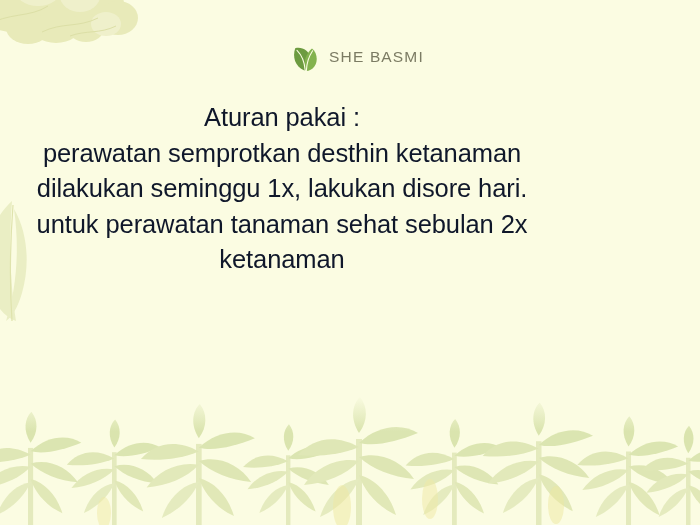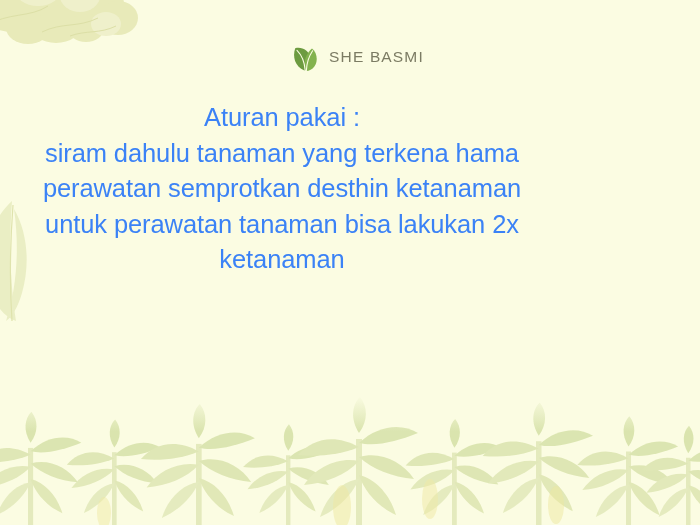--- a/index.html
+++ b/index.html
@@ -76,21 +76,21 @@
     line-height: 1;
   }
 
   
   .copy {
     position: absolute;
     top: 100px;
     left: 0;
     width: 564px;
     text-align: center;
-    color: #3b82f6;
+    color: #0f172a;
     font-size: 25.5px;
     font-weight: 400;
     line-height: 35.5px;
     letter-spacing: -0.1px;
   }
   .copy .line {
     display: block;
     white-space: nowrap;
   }
   .copy .line-title {
@@ -181,19 +181,19 @@
       <path d="M12.4 28.6 C 2.6 24.2, 0.4 14.6, 3.2 6.2 C 9.6 4.6, 17.4 8.0, 18.4 16.4 C 19.0 22.2, 16.4 26.8, 12.4 28.6 Z" fill="#6d9b40"></path>
       <path d="M14.2 29.0 C 10.8 21.6, 13.2 12.4, 20.0 6.6 C 25.0 10.6, 26.4 19.0, 22.4 24.6 C 20.2 27.6, 17.2 29.0, 14.2 29.0 Z" fill="#83b24e"></path>
       <path d="M5.0 8.4 C 9.6 13.0, 12.6 20.2, 13.2 28.4" fill="none" stroke="#fbfce2" stroke-width="1.1" stroke-linecap="round"></path>
       <path d="M20.6 8.8 C 16.8 14.6, 14.6 21.6, 14.4 28.6" fill="none" stroke="#fbfce2" stroke-width="1.1" stroke-linecap="round"></path>
     </svg>
     <span class="brand-name">SHE BASMI</span>
   </div>
 
   <div class="copy">
     <span class="line line-title">Aturan pakai :</span>
-    <span class="line">siram dahulu tanaman yang terkena hama</span>
     <span class="line">perawatan semprotkan desthin ketanaman</span>
-    <span class="line">untuk perawatan tanaman bisa lakukan 2x</span>
+    <span class="line">dilakukan seminggu 1x, lakukan disore hari.</span>
+    <span class="line">untuk perawatan tanaman sehat sebulan 2x</span>
     <span class="line">ketanaman</span>
   </div>
 
 </div>
 
 </body></html>

